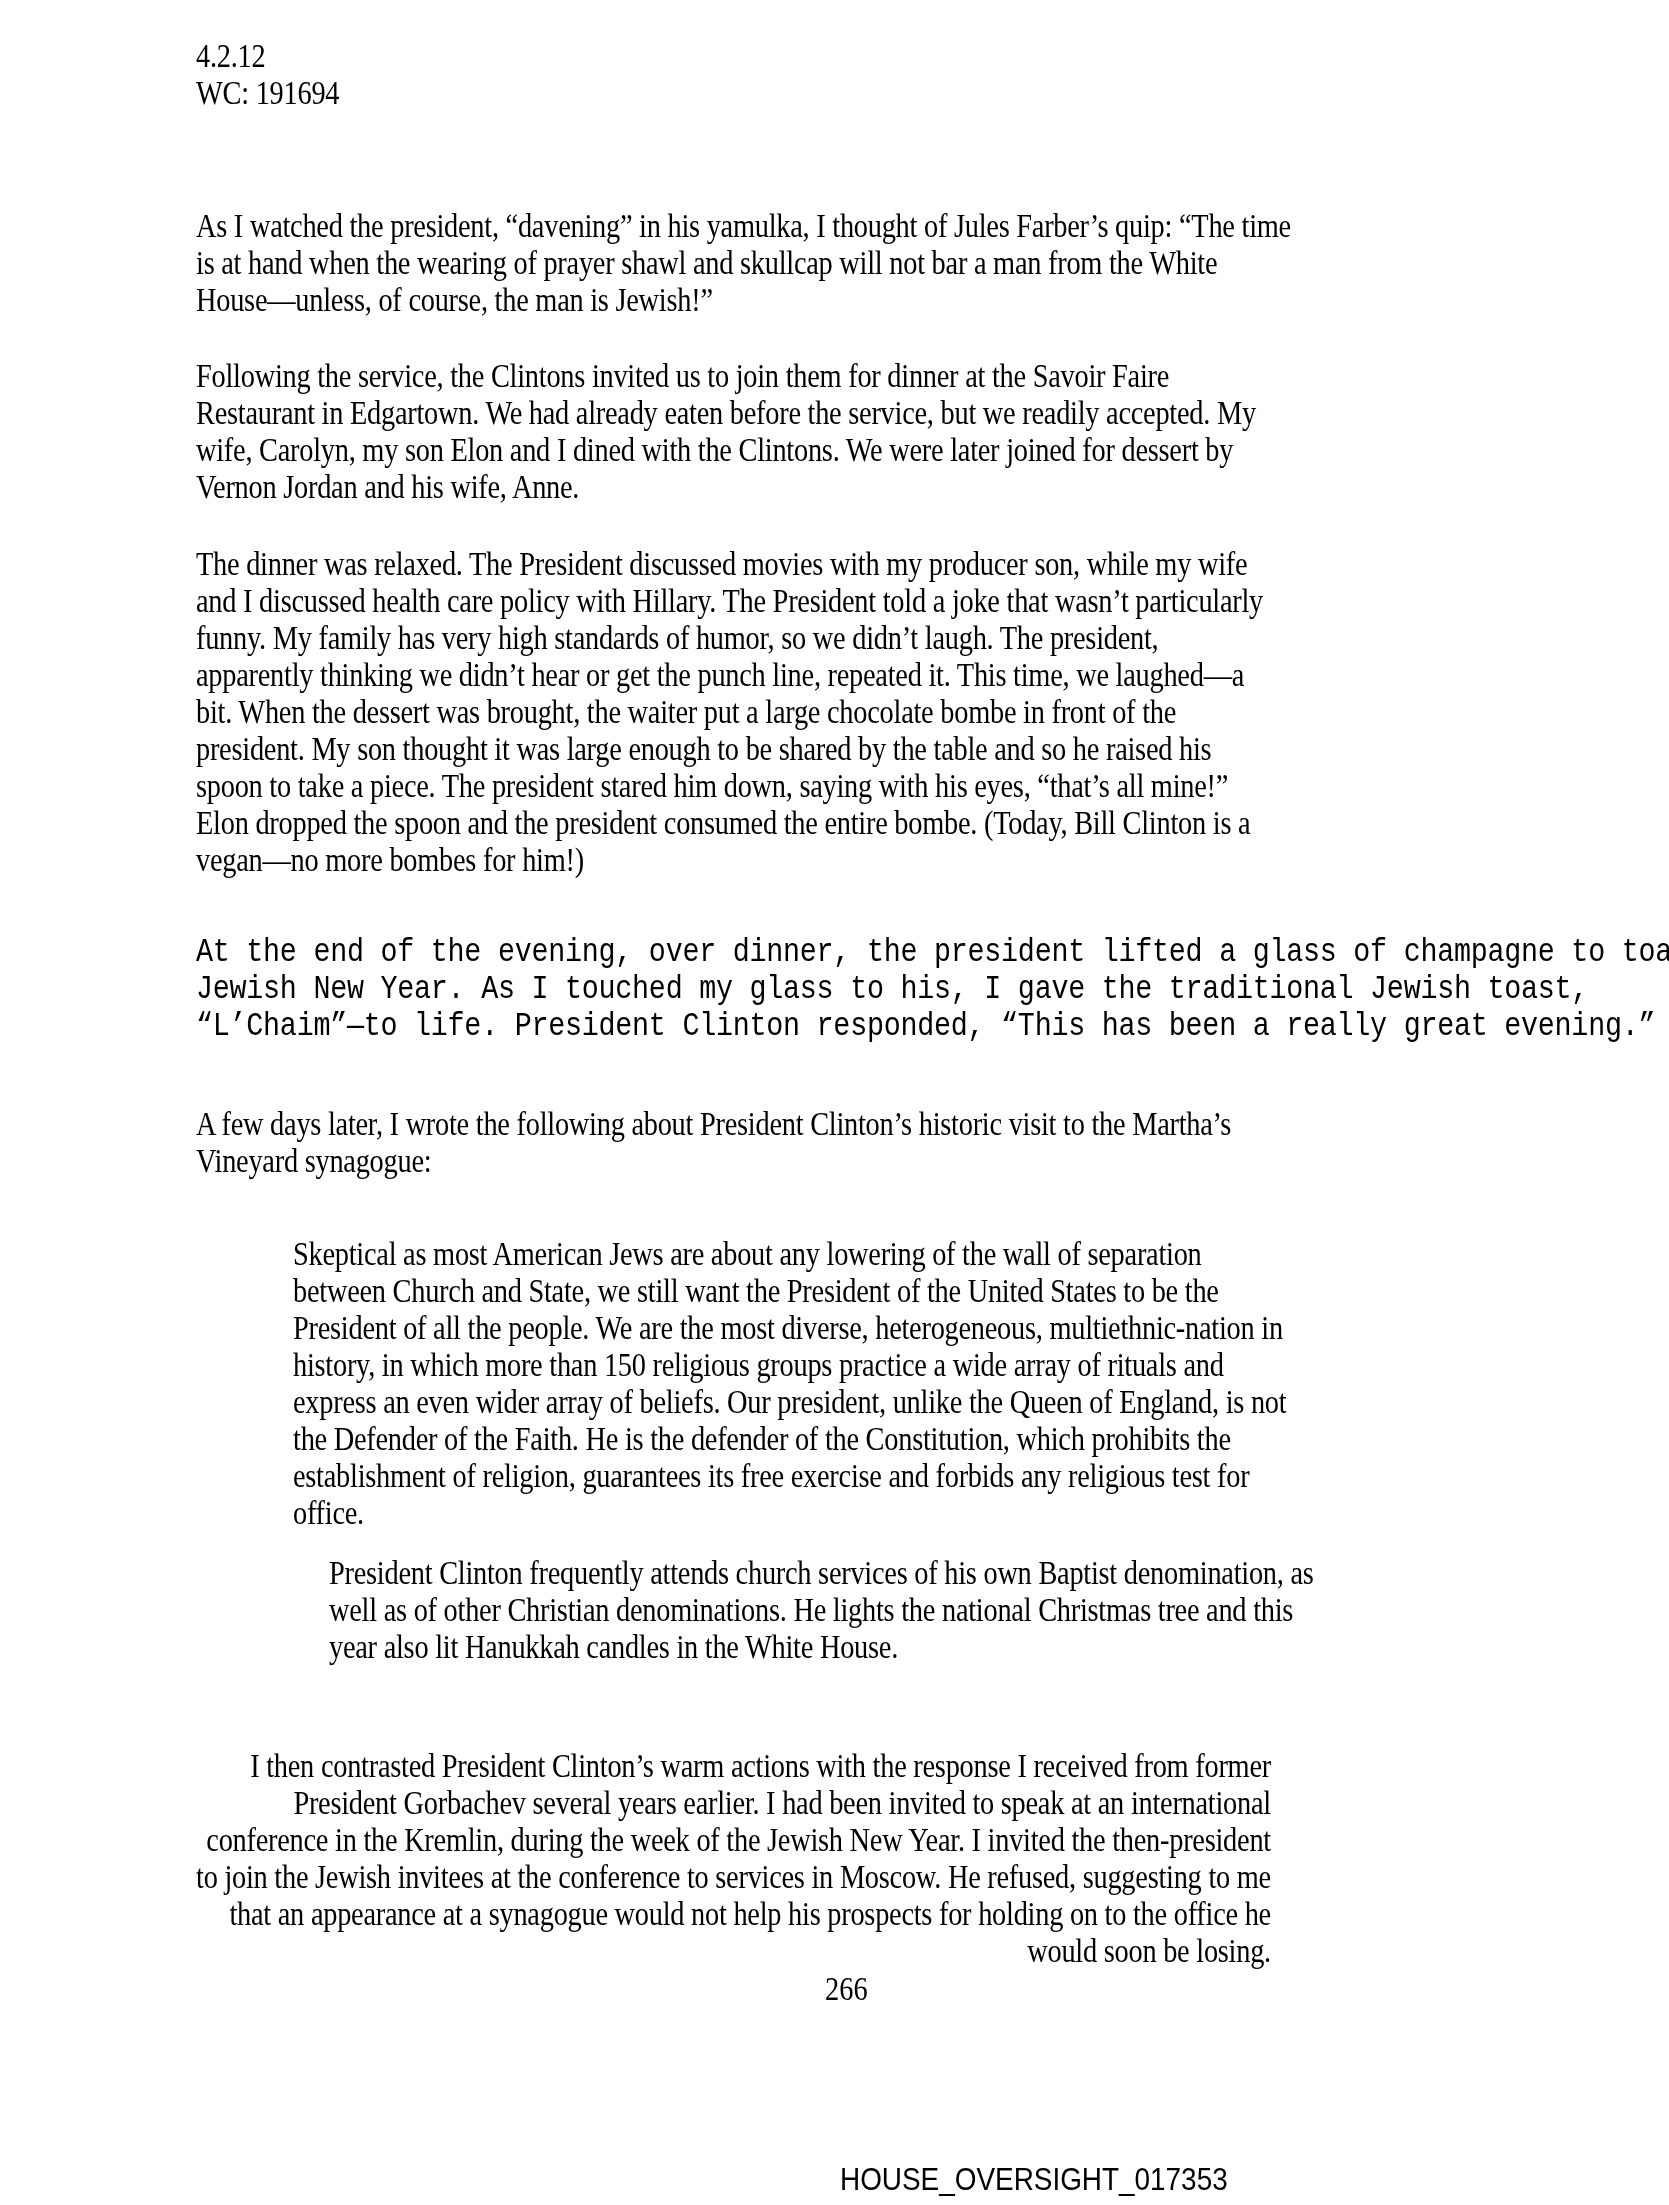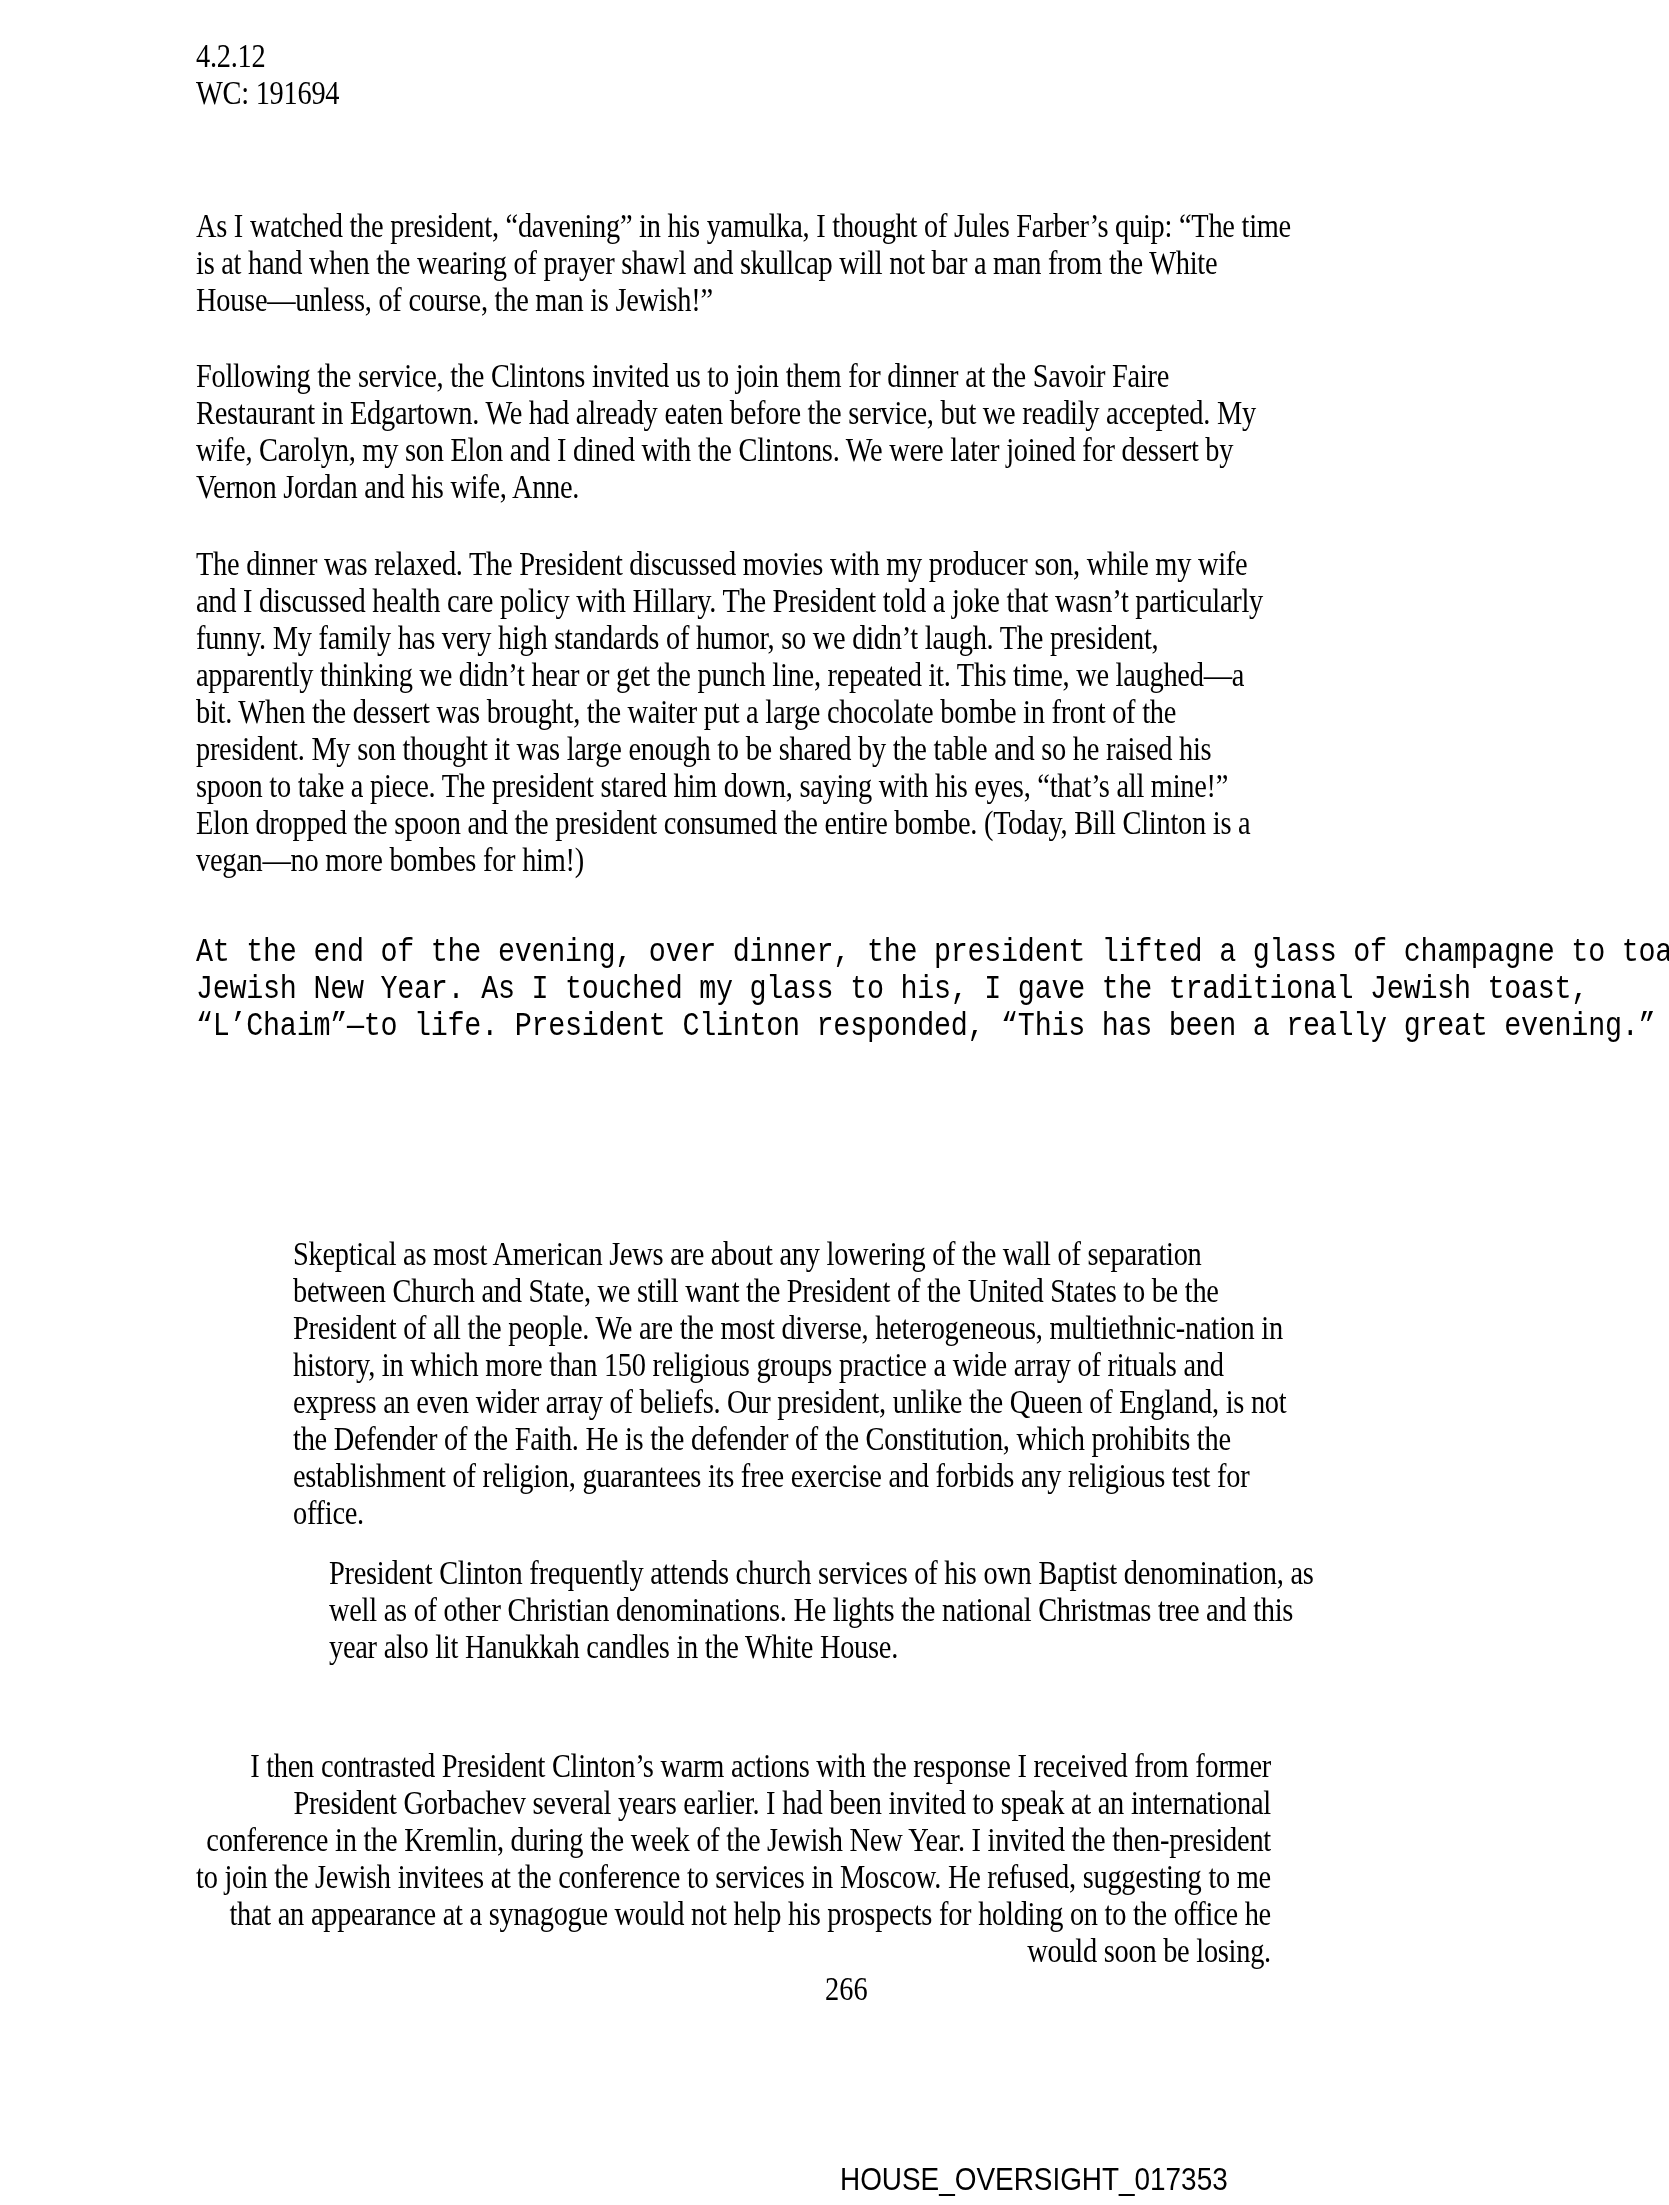--- a/index.html
+++ b/index.html
@@ -107,20 +107,24 @@
     <span class="line">Elon dropped the spoon and the president consumed the entire bombe.  (Today, Bill Clinton is a</span>
     <span class="line">vegan—no more bombes for him!)</span>
   </div>
 
   <div class="block p4 serif">
     <span class="line">At the end of the evening, over dinner, the president lifted a glass of champagne to toast the</span>
     <span class="line">Jewish New Year.  As I touched my glass to his, I gave the traditional Jewish toast,</span>
     <span class="line">“L’Chaim”—to life.  President Clinton responded, “This has been a really great evening.”</span>
   </div>
 
+  <div class="block p5 serif">
+    <span class="line">A few days later, I wrote the following about President Clinton’s historic visit to the Martha’s</span>
+    <span class="line">Vineyard synagogue:</span>
+  </div>
 
   <div class="quote q1 serif">
     <span class="line">Skeptical as most American Jews are about any lowering of the wall of separation</span>
     <span class="line">between Church and State, we still want the President of the United States to be the</span>
     <span class="line">President of all the people.  We are the most diverse, heterogeneous, multiethnic-nation in</span>
     <span class="line">history, in which more than 150 religious groups practice a wide array of rituals and</span>
     <span class="line">express an even wider array of beliefs.  Our president, unlike the Queen of England, is not</span>
     <span class="line">the Defender of the Faith.  He is the defender of the Constitution, which prohibits the</span>
     <span class="line">establishment of religion, guarantees its free exercise and forbids any religious test for</span>
     <span class="line">office.</span>

